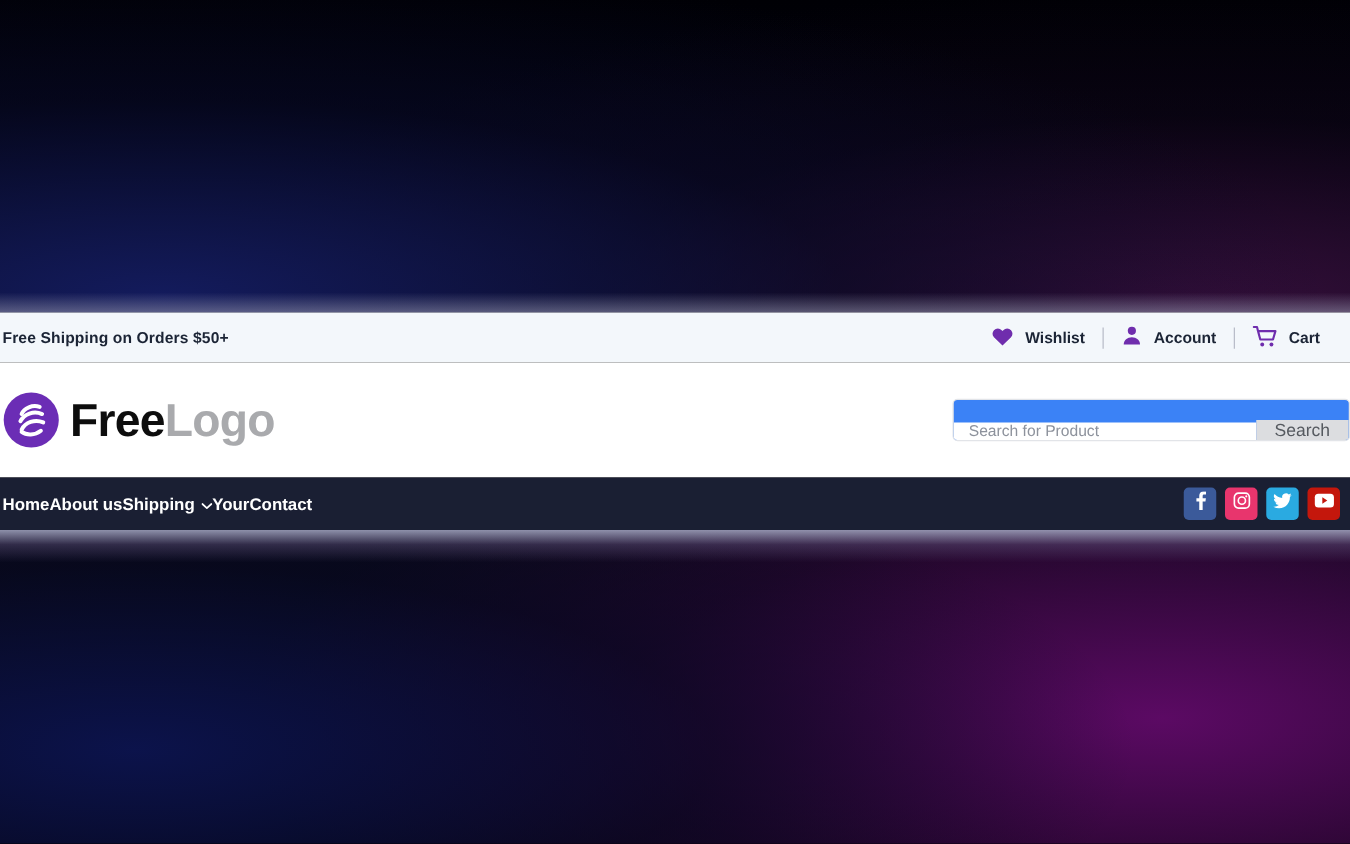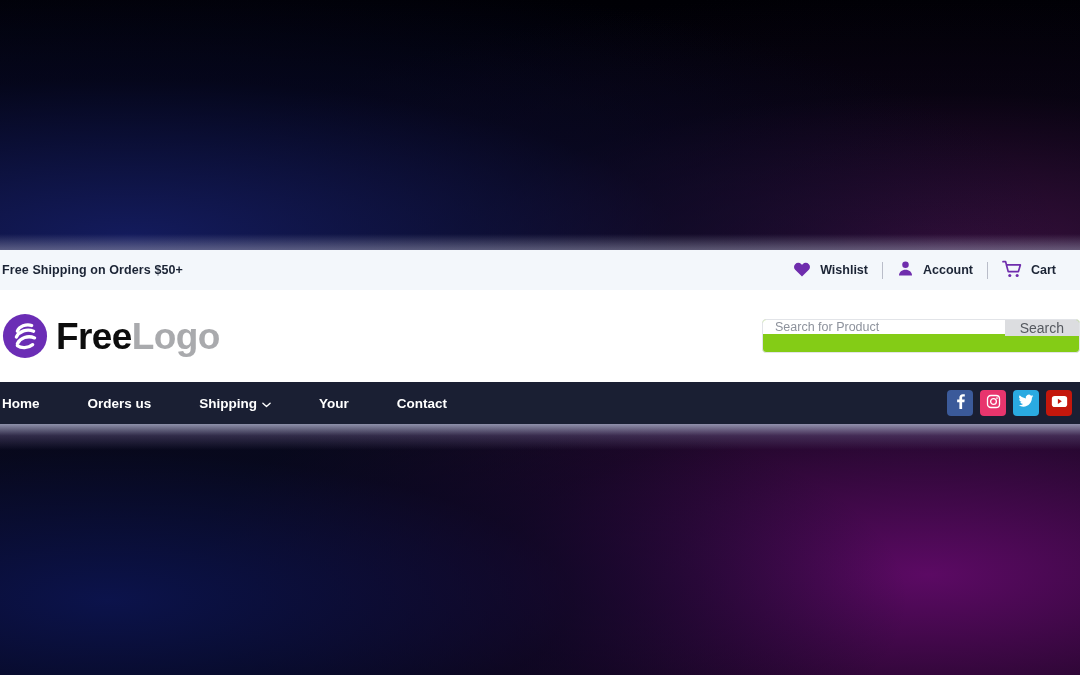--- a/index.html
+++ b/index.html
@@ -60,23 +60,23 @@
     position:absolute; left:0; top:290px; width:1080px; height:92px;
     background:#fff; display:flex; align-items:center; justify-content:space-between;
   }
   .logo { display:flex; align-items:center; gap:8px; padding-left:2px; cursor:pointer; }
   .logo-mark { width:46px; height:46px; flex:0 0 46px; }
   .logo-text { font-size:37px; line-height:1; letter-spacing:-0.6px; white-space:nowrap; }
   .logo-your { font-weight:700; color:#0d0d0d; }
   .logo-logo { font-weight:700; color:#a9aaad; }
 
   .searchwrap {
-    display:flex; align-items:flex-start; width:318px; height:34px;
+    display:flex; align-items:flex-end; width:318px; height:34px;
     border:1px solid #e2e4e8; border-radius:4px; overflow:hidden;
-    background:#84cc16; margin-right:0;
+    background:#3b82f6; margin-right:0;
   }
   .search-input {
     flex:1; border:0; outline:0; padding:0 12px;
     font-family:"Liberation Sans", sans-serif; font-size:12.5px; color:#5a5f6b; background:#fff;
   }
   .search-input::placeholder { color:#8d929c; }
   .search-btn {
     border:0; background:#dcdde0; color:#55595f;
     font-family:"Liberation Sans", sans-serif; font-size:14px;
     padding:0 15px; cursor:pointer;
@@ -84,21 +84,21 @@
 
   
   .navbar {
     position:absolute; left:0; top:382px; width:1080px; height:42px;
     background:#1a1f33; display:flex; align-items:center; justify-content:space-between;
   }
   .nav-items { display:flex; align-items:center; padding-left:0; }
   .nav-item {
     display:flex; gap:5px;
     color:#fff; font-size:13.5px; font-weight:700;
-    padding:0 24px; cursor:pointer; white-space:nowrap;
+    padding:0 0; cursor:pointer; white-space:nowrap;
   }
   .nav-item:first-child { padding-left:2px; }
   .chev { width:9px; height:6px; display:block; }
 
   .socials { display:flex; align-items:center; gap:7px; padding-right:8px; }
   .soc {
     width:26px; height:26px; border-radius:4px;
     display:flex; align-items:center; justify-content:center; cursor:pointer;
   }
 </style>
@@ -177,21 +177,21 @@
 
   <div class="navbar">
 
     <div class="nav-items">
 
       <div class="nav-item">
         <span>Home</span>
       </div>
 
       <div class="nav-item">
-        <span>Orders us</span>
+        <span>About us</span>
       </div>
 
       <div class="nav-item">
         <span>Shipping</span>
         <span class="chev">
           <svg width="9" height="6" viewBox="0 0 10 6">
             <path d="M1 1l4 3.6L9 1" fill="none" stroke="#ffffff" stroke-width="1.5" stroke-linecap="round" stroke-linejoin="round"></path>
           </svg>
         </span>
       </div>

